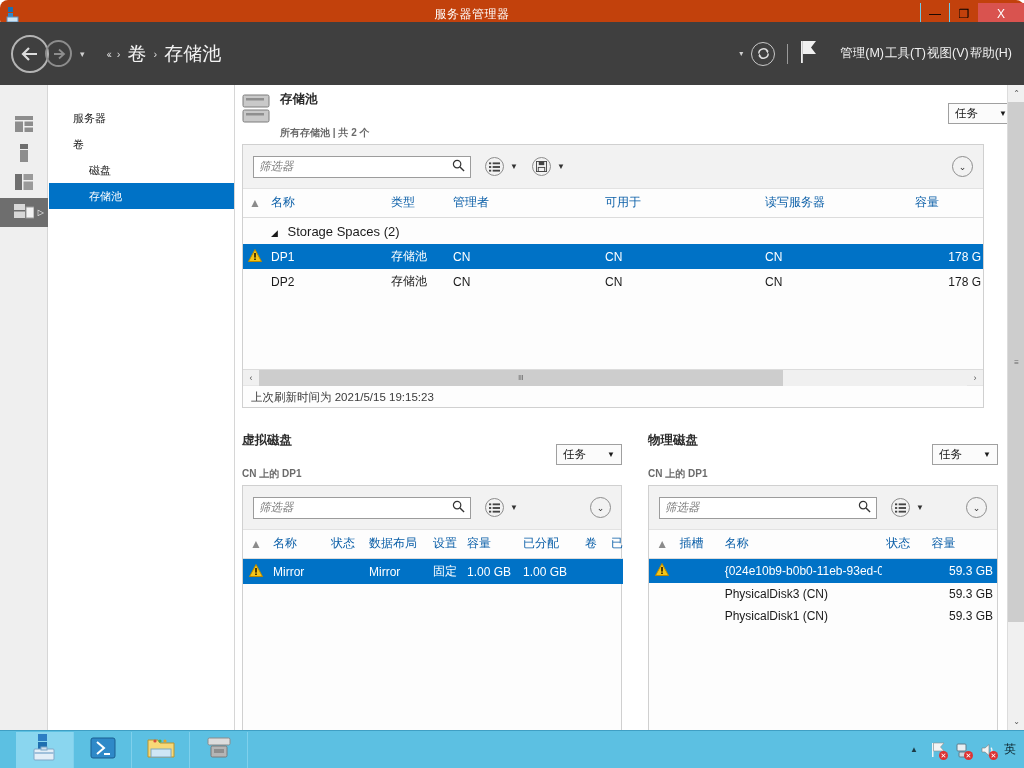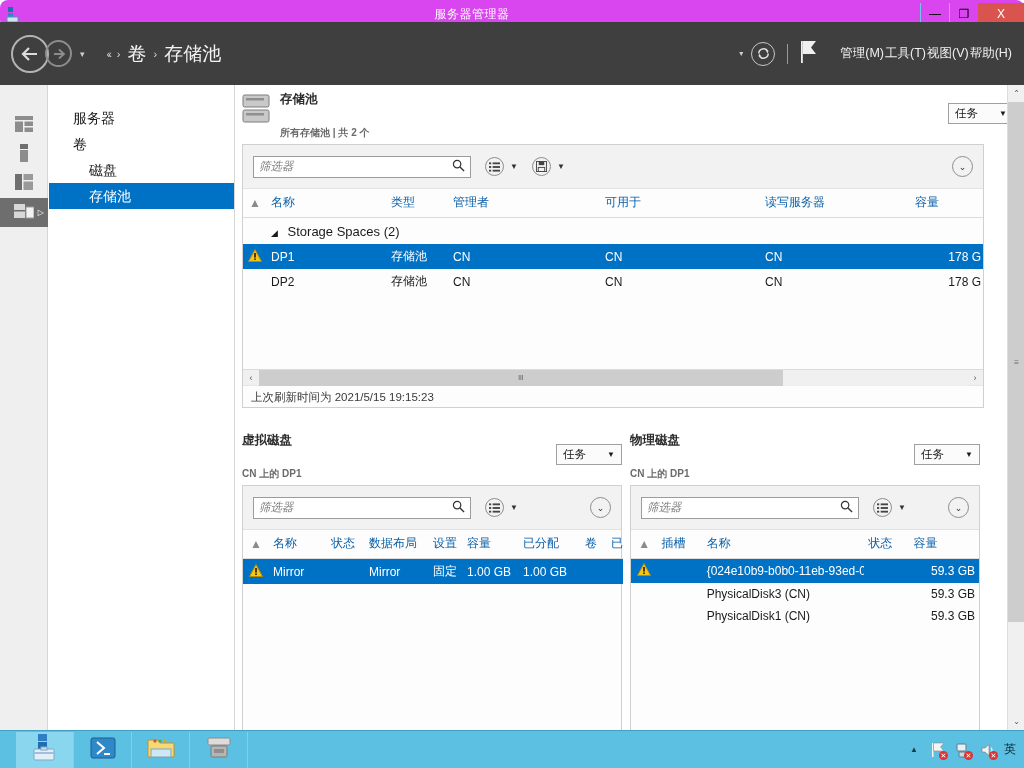--- a/index.html
+++ b/index.html
@@ -7,21 +7,21 @@
     width: 1024px; height: 768px;
     font-family: "Liberation Sans", "DejaVu Sans", sans-serif;
     overflow: hidden;
     background: #ffffff;
   }
   body { position: relative; }
 
   
   .titlebar {
     position: absolute; left: 0; top: 0; width: 1024px; height: 28px;
-    background: #d946ef; display: flex; align-items: center; border-radius: 8px;
+    background: #c2410c; display: flex; align-items: center; border-radius: 8px;
   }
   .titlebar .tb-icon {
     width: 22px; height: 22px; margin-left: 2px;
     display: flex; align-items: center; justify-content: center;
   }
   .titlebar .tb-title {
     flex: 1; text-align: center; font-size: 12px; color: #ffffff;
     letter-spacing: .5px;
   }
   .win-btns { display: flex; height: 22px; }
@@ -83,21 +83,21 @@
     position: absolute; right: 4px; color: #fff; font-size: 8px;
   }
 
   
   .tree {
     position: absolute; left: 49px; top: 85px; width: 186px; height: 645px;
     background: #ffffff; border-right: 1px solid #d6d6d6;
     padding-top: 20px;
   }
   .tree-item {
-    height: 26px; line-height: 26px; font-size: 14px; color: #1a1a1a;
+    height: 26px; line-height: 26px; font-size: 11px; color: #1a1a1a;
     padding-left: 24px;
   }
   .tree-item.indent { padding-left: 40px; }
   .tree-item.selected { background: #0072c6; color: #ffffff; }
 
   
   .content {
     position: absolute; left: 236px; top: 85px; width: 788px; height: 645px;
     background: #ffffff; overflow: hidden;
   }
@@ -166,21 +166,21 @@
     position: absolute; left: 0; top: 0; height: 16px; width: 74%;
     background: #cdcdcd; display: flex; align-items: center; justify-content: center;
     font-size: 8px; color: #666;
   }
   .statusline {
     height: 22px; line-height: 22px; font-size: 11.5px; color: #3a3a3a;
     padding-left: 8px; background: #fdfdfd; border-top: 1px solid #e6e6e6;
   }
 
   
-  .bottom-split { display: flex; margin-top: 18px; }
+  .bottom-split { display: flex; margin-top: 18px; gap: 18px; }
   .bl { width: 380px; }
   .br { width: 360px; margin-left: 8px; }
 
   
   .vscroll {
     position: absolute; right: 0; top: 0; width: 17px; height: 645px;
     background: #f0f0f0; border-left: 1px solid #dcdcdc;
   }
   .vscroll .vbtn {
     width: 17px; height: 17px; display: flex; align-items: center;

